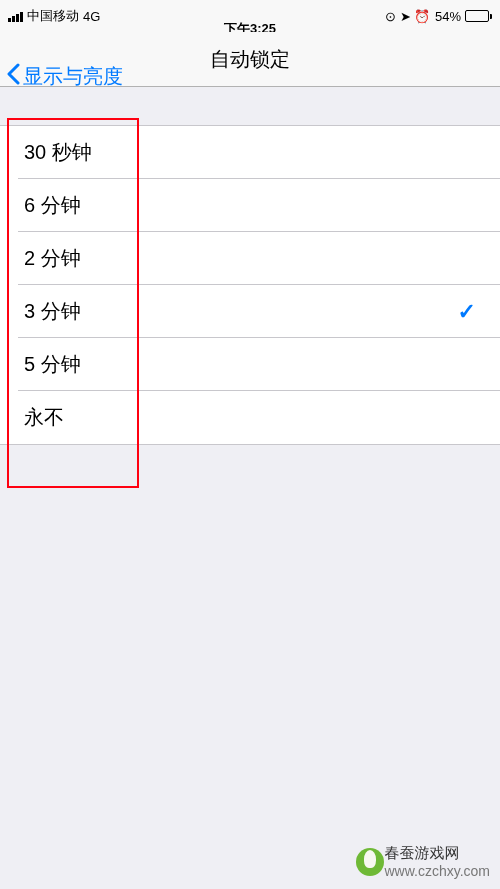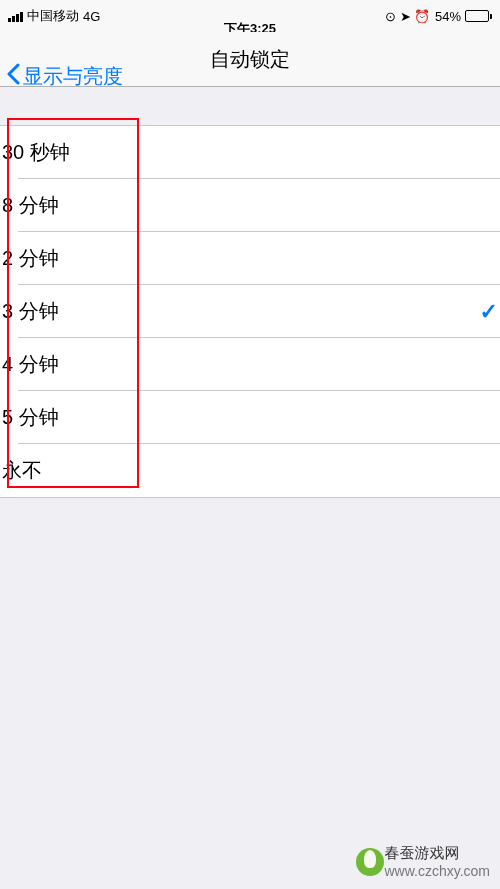--- a/index.html
+++ b/index.html
@@ -125,21 +125,21 @@
     .list-group {
       background: #fff;
       border-top: 1px solid #c8c7cc;
       border-bottom: 1px solid #c8c7cc;
     }
     .list-item {
       height: 53px;
       display: flex;
       align-items: center;
       justify-content: space-between;
-      padding: 0 2px;
+      padding: 0 24px;
       font-size: 20px;
       color: #000;
       cursor: pointer;
       position: relative;
     }
     .list-item:not(:last-child)::after {
       content: "";
       position: absolute;
       bottom: 0;
       left: 18px;
@@ -237,31 +237,28 @@
   </div>
   <div class="nav-title">自动锁定</div>
 </div>
 
 <div class="content">
   <div class="list-group">
     <div class="list-item">
       <span>30 秒钟</span>
     </div>
     <div class="list-item">
-      <span>8 分钟</span>
+      <span>6 分钟</span>
     </div>
     <div class="list-item">
       <span>2 分钟</span>
     </div>
     <div class="list-item">
       <span>3 分钟</span>
       <span class="checkmark">✓</span>
-    </div>
-    <div class="list-item">
-      <span>4 分钟</span>
     </div>
     <div class="list-item">
       <span>5 分钟</span>
     </div>
     <div class="list-item">
       <span>永不</span>
     </div>
   </div>
 </div>
 

